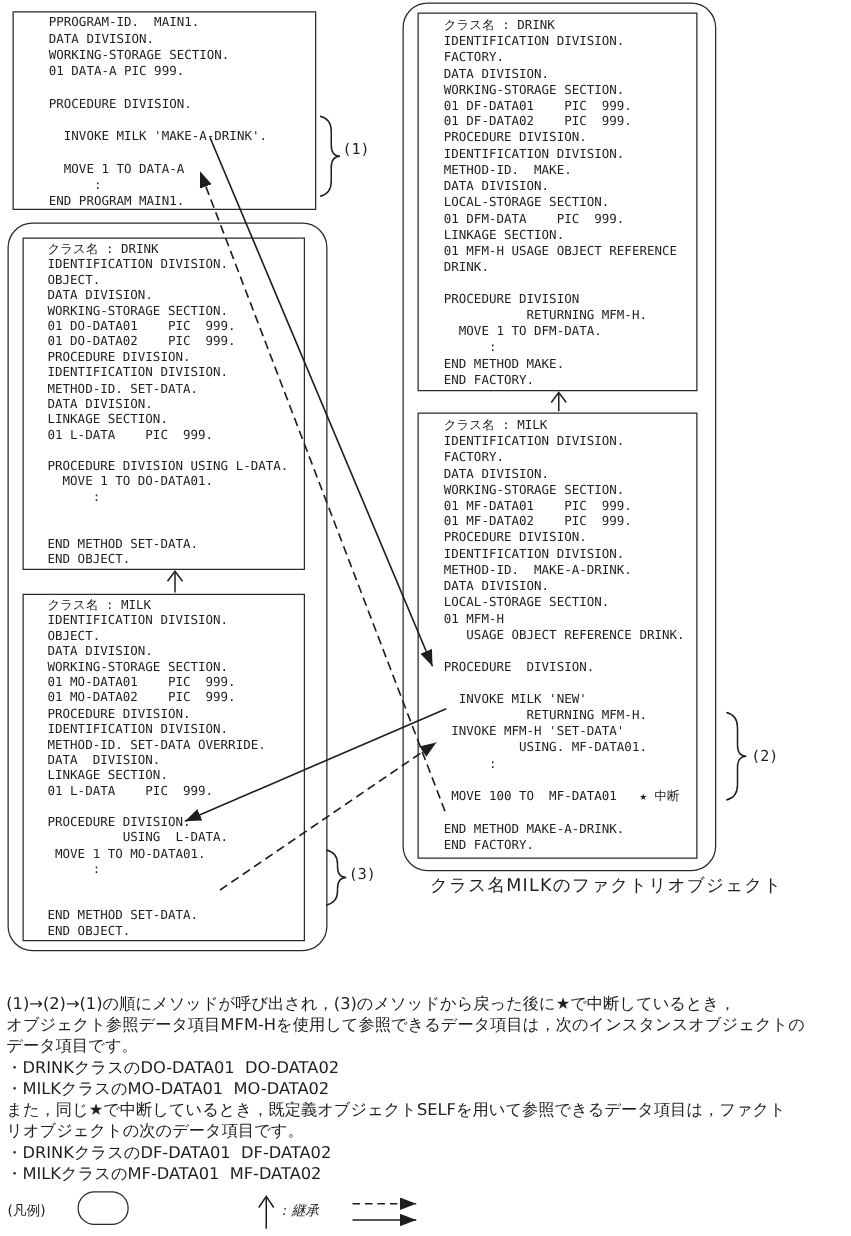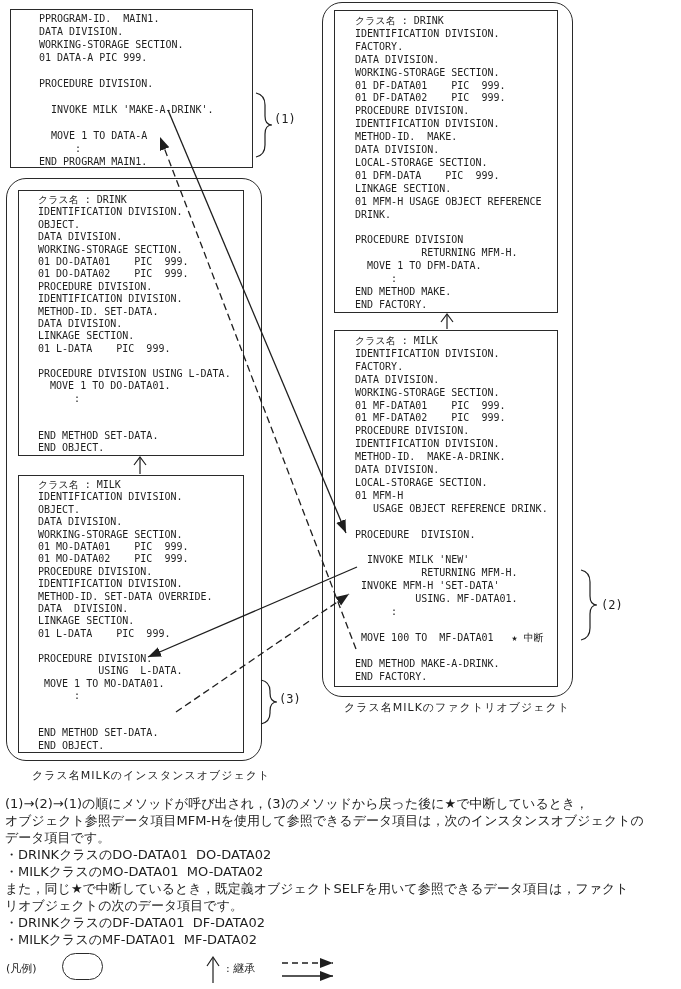--- a/index.html
+++ b/index.html
@@ -6,21 +6,21 @@
   html,body { margin:0; padding:0; background:#fff; }
   .stage { position:relative; width:681px; height:989px; background:var(--bg);
            font-family:"DejaVu Sans", sans-serif; color:var(--ink); overflow:hidden; }
   .codebox { position:absolute; border:1.6px solid #2a2a2a; background:#fff; box-sizing:border-box; }
   .container { position:absolute; border:1.4px solid #2a2a2a; border-radius:20px; box-sizing:border-box; }
   pre.code { margin:0; font-family:"DejaVu Sans Mono", monospace; font-size:10px;
              color:var(--ink); white-space:pre; }
   .lh13 { line-height:13px;   padding:2px 0 0 28px; }
   .lh124{ line-height:12.4px; padding:3px 0 0 19px; }
   .lh129{ line-height:12.9px; padding:4px 0 0 20px; }
-  .caption { position:absolute; font-size:11px; letter-spacing:1px; white-space:nowrap; }
+  .caption { position:absolute; font-size:14px; letter-spacing:1px; white-space:nowrap; }
   .steplabel { position:absolute; font-family:"DejaVu Sans Mono", monospace; font-size:12px; }
   .paragraph { position:absolute; left:5px; top:795px; width:674px;
                font-size:13px; line-height:17px; white-space:pre; }
   .legend-label { position:absolute; font-size:11px; white-space:nowrap; }
   .stadium { position:absolute; left:62px; top:953px; width:41px; height:27px;
              border:1.5px solid #2a2a2a; border-radius:14px; box-sizing:border-box; background:#fff; }
   svg.overlay { position:absolute; left:0; top:0; pointer-events:none; }
 </style>
 </head>
 <body>
@@ -143,41 +143,40 @@
  INVOKE MFM-H 'SET-DATA'
           USING. MF-DATA01.
       :
 
  MOVE 100 TO  MF-DATA01   ★ 中断
 
 END METHOD MAKE-A-DRINK.
 END FACTORY.</pre>
   </div>
 
-  <div class="caption" style="left:32px; top:768px;">クラス名MILKのインスタンスオブジェクト</div>
   <div class="caption" style="left:344px; top:700px;">クラス名MILKのファクトリオブジェクト</div>
 
   <div class="steplabel" style="left:274px; top:112px;">(1)</div>
   <div class="steplabel" style="left:601px; top:598px;">(2)</div>
   <div class="steplabel" style="left:279px; top:692px;">(3)</div>
 
   <div class="paragraph">(1)→(2)→(1)の順にメソッドが呼び出され，(3)のメソッドから戻った後に★で中断しているとき，
 オブジェクト参照データ項目MFM-Hを使用して参照できるデータ項目は，次のインスタンスオブジェクトの
 データ項目です。
 ・DRINKクラスのDO-DATA01  DO-DATA02
 ・MILKクラスのMO-DATA01  MO-DATA02
 また，同じ★で中断しているとき，既定義オブジェクトSELFを用いて参照できるデータ項目は，ファクト
 リオブジェクトの次のデータ項目です。
 ・DRINKクラスのDF-DATA01  DF-DATA02
 ・MILKクラスのMF-DATA01  MF-DATA02</div>
 
   <div class="legend-label" style="left:6px; top:961px;">(凡例)</div>
   <div class="stadium"></div>
   <div class="legend-label" style="left:112px; top:1017px;margin-top:24px;">: インスタンス</div>
-  <div class="legend-label" style="left:226px; top:961px;">: 継承</div>
+  <div class="legend-label" style="left:226px; top:961px;font-style:italic;">: 継承</div>
   <div class="legend-label" style="left:338px; top:1011px;">: 制御の流れ</div>
 
   <svg class="overlay" width="681" height="989" viewBox="0 0 681 989">
     <defs>
       <marker id="head" markerUnits="userSpaceOnUse" markerWidth="14" markerHeight="11" refX="13" refY="5" orient="auto">
         <path d="M0,0 L13,5 L0,10 Z" fill="#1e1e1e"></path>
       </marker>
     </defs>
 
     <line x1="168" y1="110" x2="346" y2="533" stroke="#1e1e1e" stroke-width="1.3" marker-end="url(#head)"></line>

